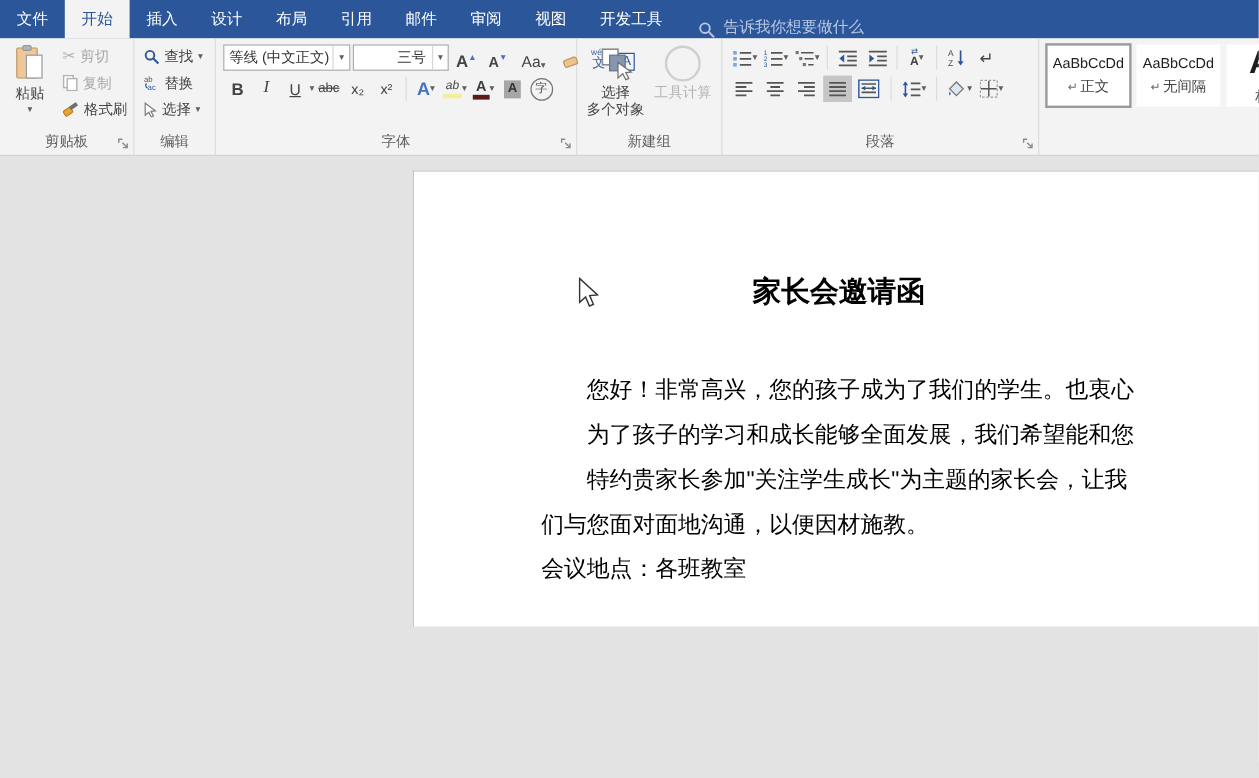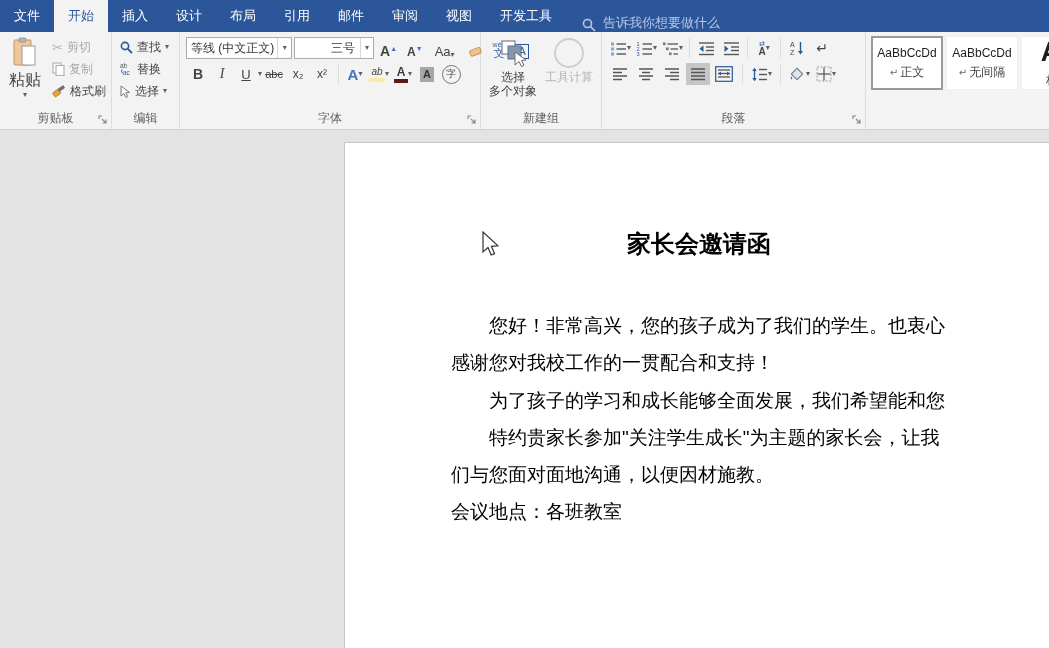--- a/index.html
+++ b/index.html
@@ -22,21 +22,21 @@
   .small-btn{display:flex;align-items:center;gap:4px;height:22px;padding:0 4px;font-size:12px;color:#444;white-space:nowrap;}
   .small-btn.disabled{color:#a8a8a8;}
   .caret{font-size:8px;color:#5f5f5f;line-height:1;}
   .vsep{width:1px;background:#dcdcdc;align-self:center;}
   .iconbtn{display:flex;align-items:center;justify-content:center;height:22px;min-width:20px;padding:0 2px;color:#444;}
   .iconbtn.sel{background:#c6c6c6;}
 
   
   .g-clip{width:112px;display:flex;padding:3px 0 0 4px;}
   .paste-btn{width:42px;display:flex;flex-direction:column;align-items:center;padding-top:2px;}
-  .paste-btn .lbl{font-size:16px;color:#444;margin-top:3px;}
+  .paste-btn .lbl{font-size:12px;color:#444;margin-top:3px;}
   .clip-col{display:flex;flex-direction:column;justify-content:flex-start;margin-left:2px;padding-top:1px;}
 
   
   .g-edit{width:68px;display:flex;flex-direction:column;padding:4px 0 0 4px;}
 
   
   .g-font{width:301px;padding:3px 4px 0 6px;}
   .font-row{display:flex;align-items:center;height:26px;gap:2px;}
   .combo{display:flex;align-items:center;background:#fff;border:1px solid #ababab;height:20px;font-size:12px;color:#333;}
   .combo .val{padding:0 2px 0 4px;overflow:hidden;white-space:nowrap;}
@@ -60,21 +60,21 @@
   .g-styles{width:183px;border-right:none;padding:4px 0 0 5px;}
   .gallery{display:flex;gap:3px;width:400px;}
   .style-item{width:70px;height:52px;background:#fff;border:1px solid #f1f1f1;display:flex;flex-direction:column;align-items:center;justify-content:center;overflow:hidden;}
   .style-item.selected{border:2px solid #9a9a9a;width:68px;height:50px;}
   .style-sample{font-size:12px;color:#1d1d1d;white-space:nowrap;max-width:66px;overflow:hidden;}
   .style-sample.big{font-size:27px;font-weight:bold;letter-spacing:-1px;}
   .style-name{font-size:12px;color:#3f3f3f;margin-top:4px;white-space:nowrap;max-width:66px;overflow:hidden;}
   .pmark{font-size:10px;color:#6b6b6b;margin-right:2px;}
 
   
-  .docarea{position:absolute;top:130px;left:0;width:1049px;height:518px;background:#e3e3e3;overflow:hidden;}
+  .docarea{position:absolute;top:130px;left:0;width:1049px;height:392px;background:#e3e3e3;overflow:hidden;}
   .page{position:absolute;left:344px;top:12px;width:708px;height:540px;background:#fff;border:1px solid #c6c6c6;border-right:none;}
   .doc-title{position:absolute;top:82px;left:0;width:100%;text-align:center;font-size:24px;font-weight:bold;color:#000;line-height:38px;}
   .doc-body{position:absolute;top:164px;left:106px;width:500px;font-size:19px;line-height:37.3px;color:#000;}
   .doc-line{white-space:nowrap;}
   .doc-line.indent{padding-left:38px;}
 
   
   .cursor{position:absolute;left:482px;top:231px;z-index:50;}
   .wen-stack{display:flex;flex-direction:column;align-items:center;line-height:1;color:#3a66a8;}
   .wen-stack .t{font-size:7px;}
@@ -475,21 +475,20 @@
           </div>
       </div>
     </div>
   </div>
 
   <div class="docarea">
     <div class="page">
       <div class="doc-title">家长会邀请函</div>
       <div class="doc-body">
           <div class="doc-line indent">您好！非常高兴，您的孩子成为了我们的学生。也衷心</div>
-          <div class="doc-line">感谢您对我校工作的一贯配合和支持！</div>
           <div class="doc-line indent">为了孩子的学习和成长能够全面发展，我们希望能和您</div>
           <div class="doc-line indent">特约贵家长参加"关注学生成长"为主题的家长会，让我</div>
           <div class="doc-line">们与您面对面地沟通，以便因材施教。</div>
           <div class="doc-line">会议地点：各班教室</div>
       </div>
     </div>
   </div>
 
   <svg class="cursor" width="17" height="26" viewBox="0 0 17 26">
     <path d="M1,1 L1,21 L6,16.5 L9.2,24 L12.5,22.6 L9.4,15.3 L16,14.8 Z" fill="#fff" stroke="#333" stroke-width="1.2"></path>

